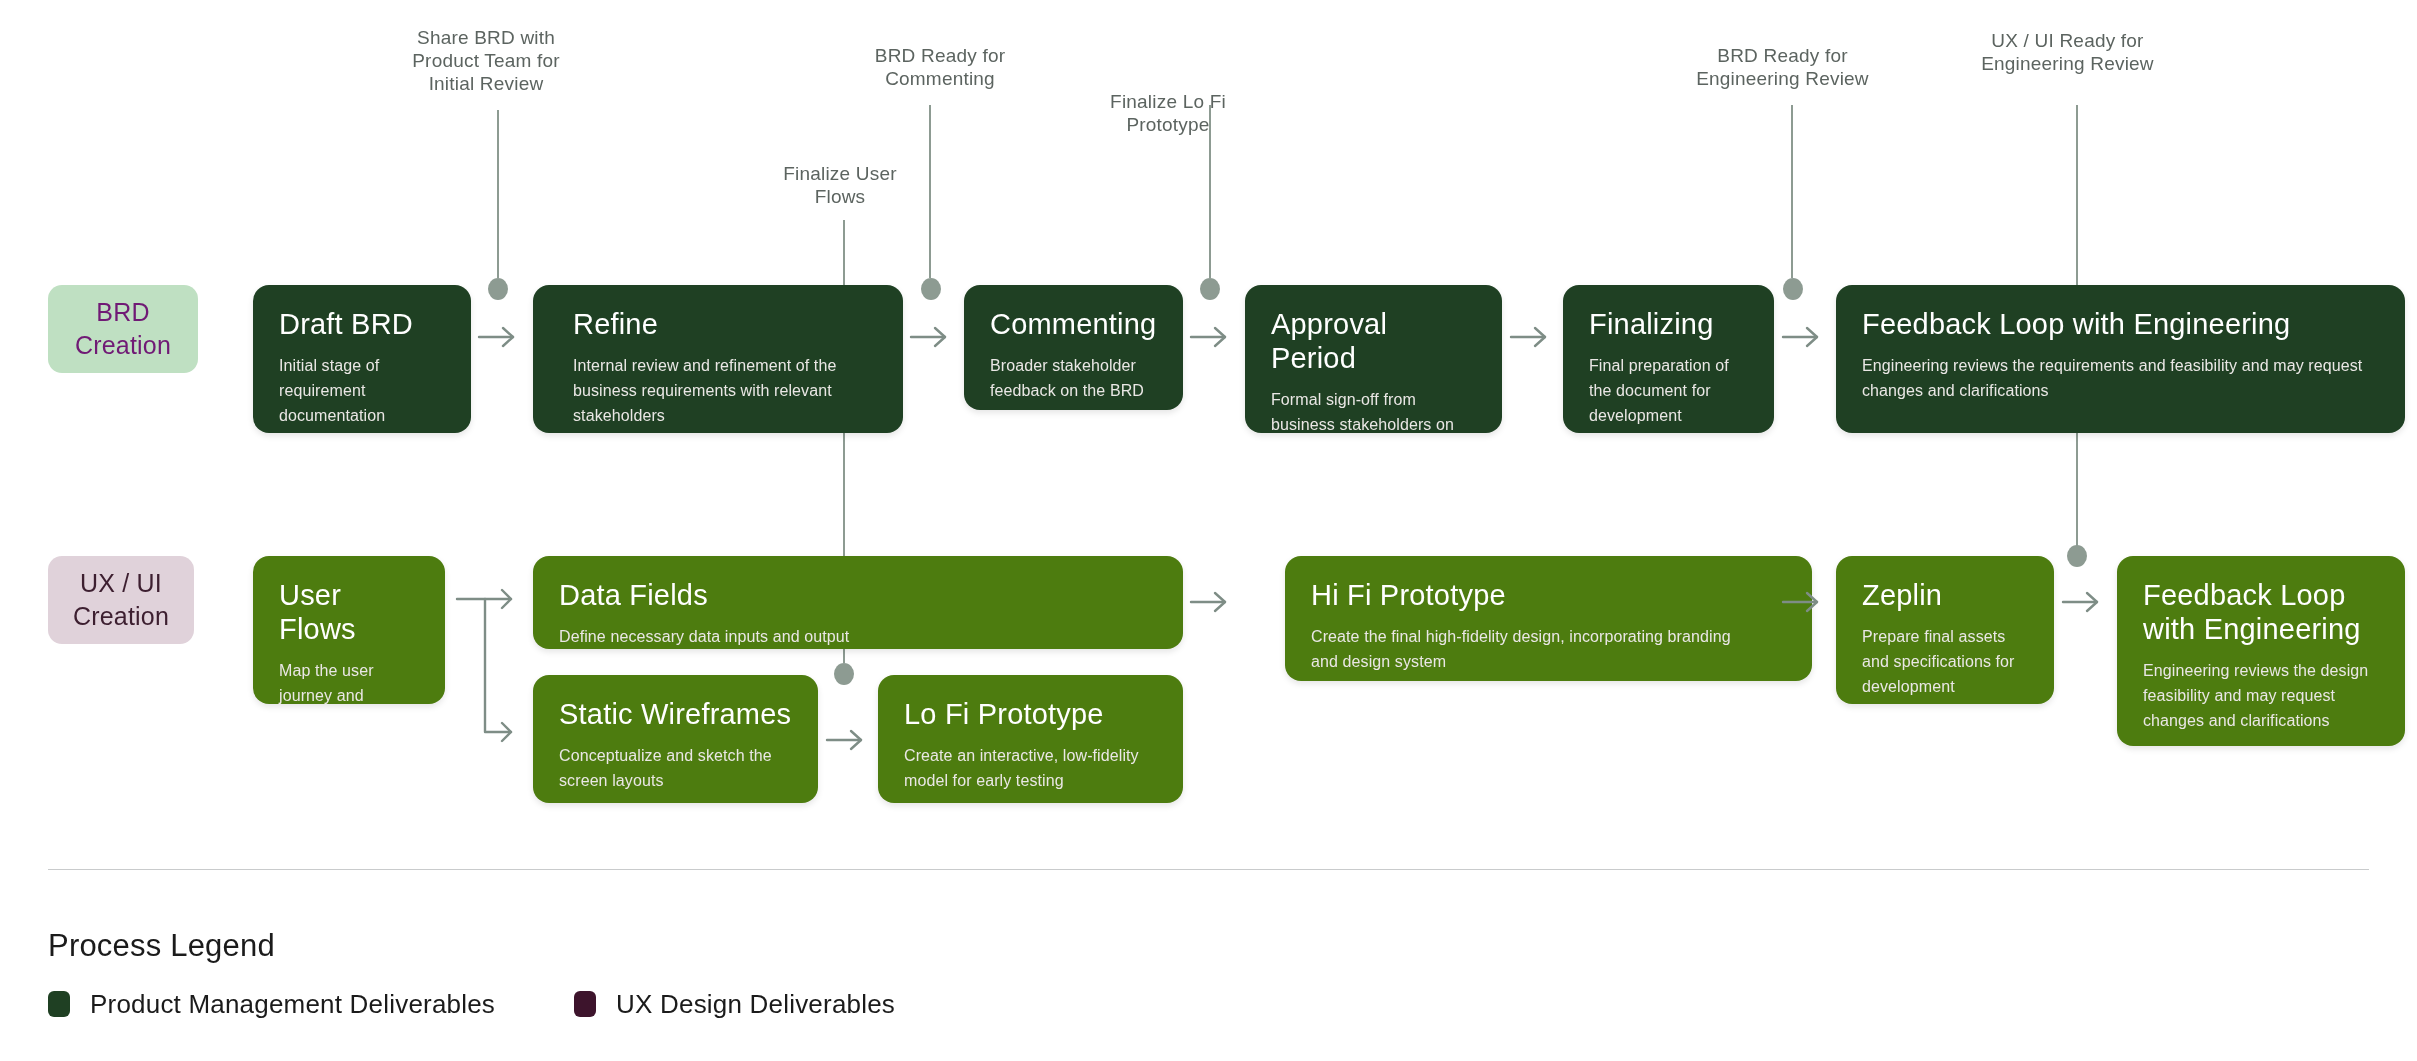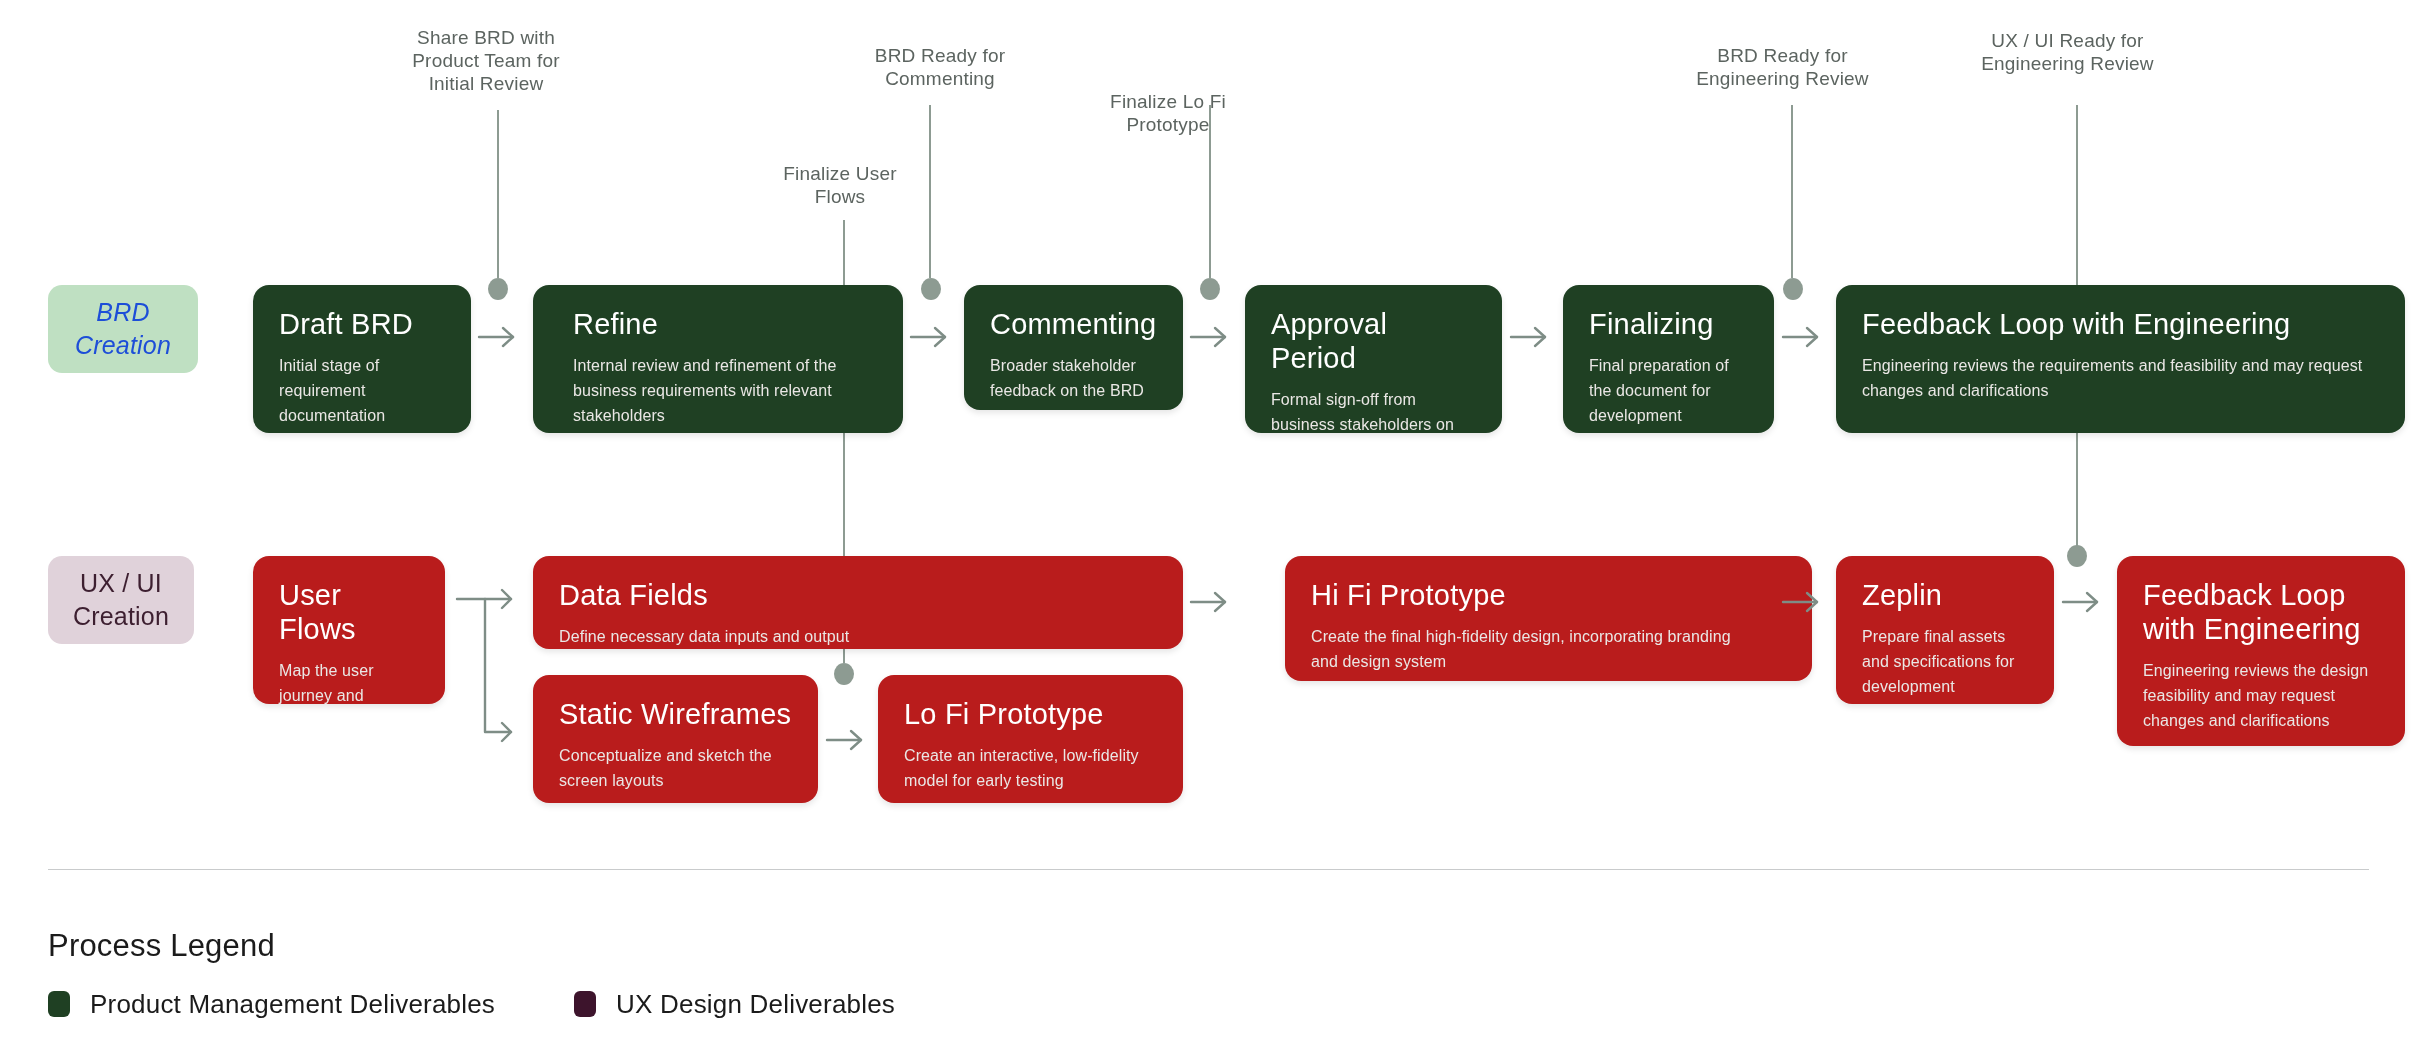--- a/index.html
+++ b/index.html
@@ -41,34 +41,34 @@
     border-radius: 14px;
     display: flex;
     flex-direction: column;
     align-items: center;
     justify-content: center;
     font-size: 25px;
     line-height: 33px;
     letter-spacing: .2px;
     text-align: center;
   }
-  .stage-pill.green { background: #bfe0c2; color: #1d4ed8; font-style: italic; }
+  .stage-pill.green { background: #bfe0c2; color: #701a75; }
   .stage-pill.plum  { background: #e0d2da; color: #3d1f30; }
 
   
   .card {
     position: absolute;
     border-radius: 16px;
     padding: 22px 26px 22px 26px;
     color: #ffffff;
     box-shadow: 0 3px 6px rgba(0,0,0,.10);
     overflow: hidden;
   }
   .card.green { background: #1f4023; }
-  .card.plum  { background: #b91c1c; }
+  .card.plum  { background: #4d7c0f; }
   .card .card-title {
     font-size: 29px;
     line-height: 34px;
     letter-spacing: .2px;
     margin-bottom: 12px;
     color: #ffffff;
   }
   .card .card-desc {
     font-size: 16px;
     line-height: 25px;

